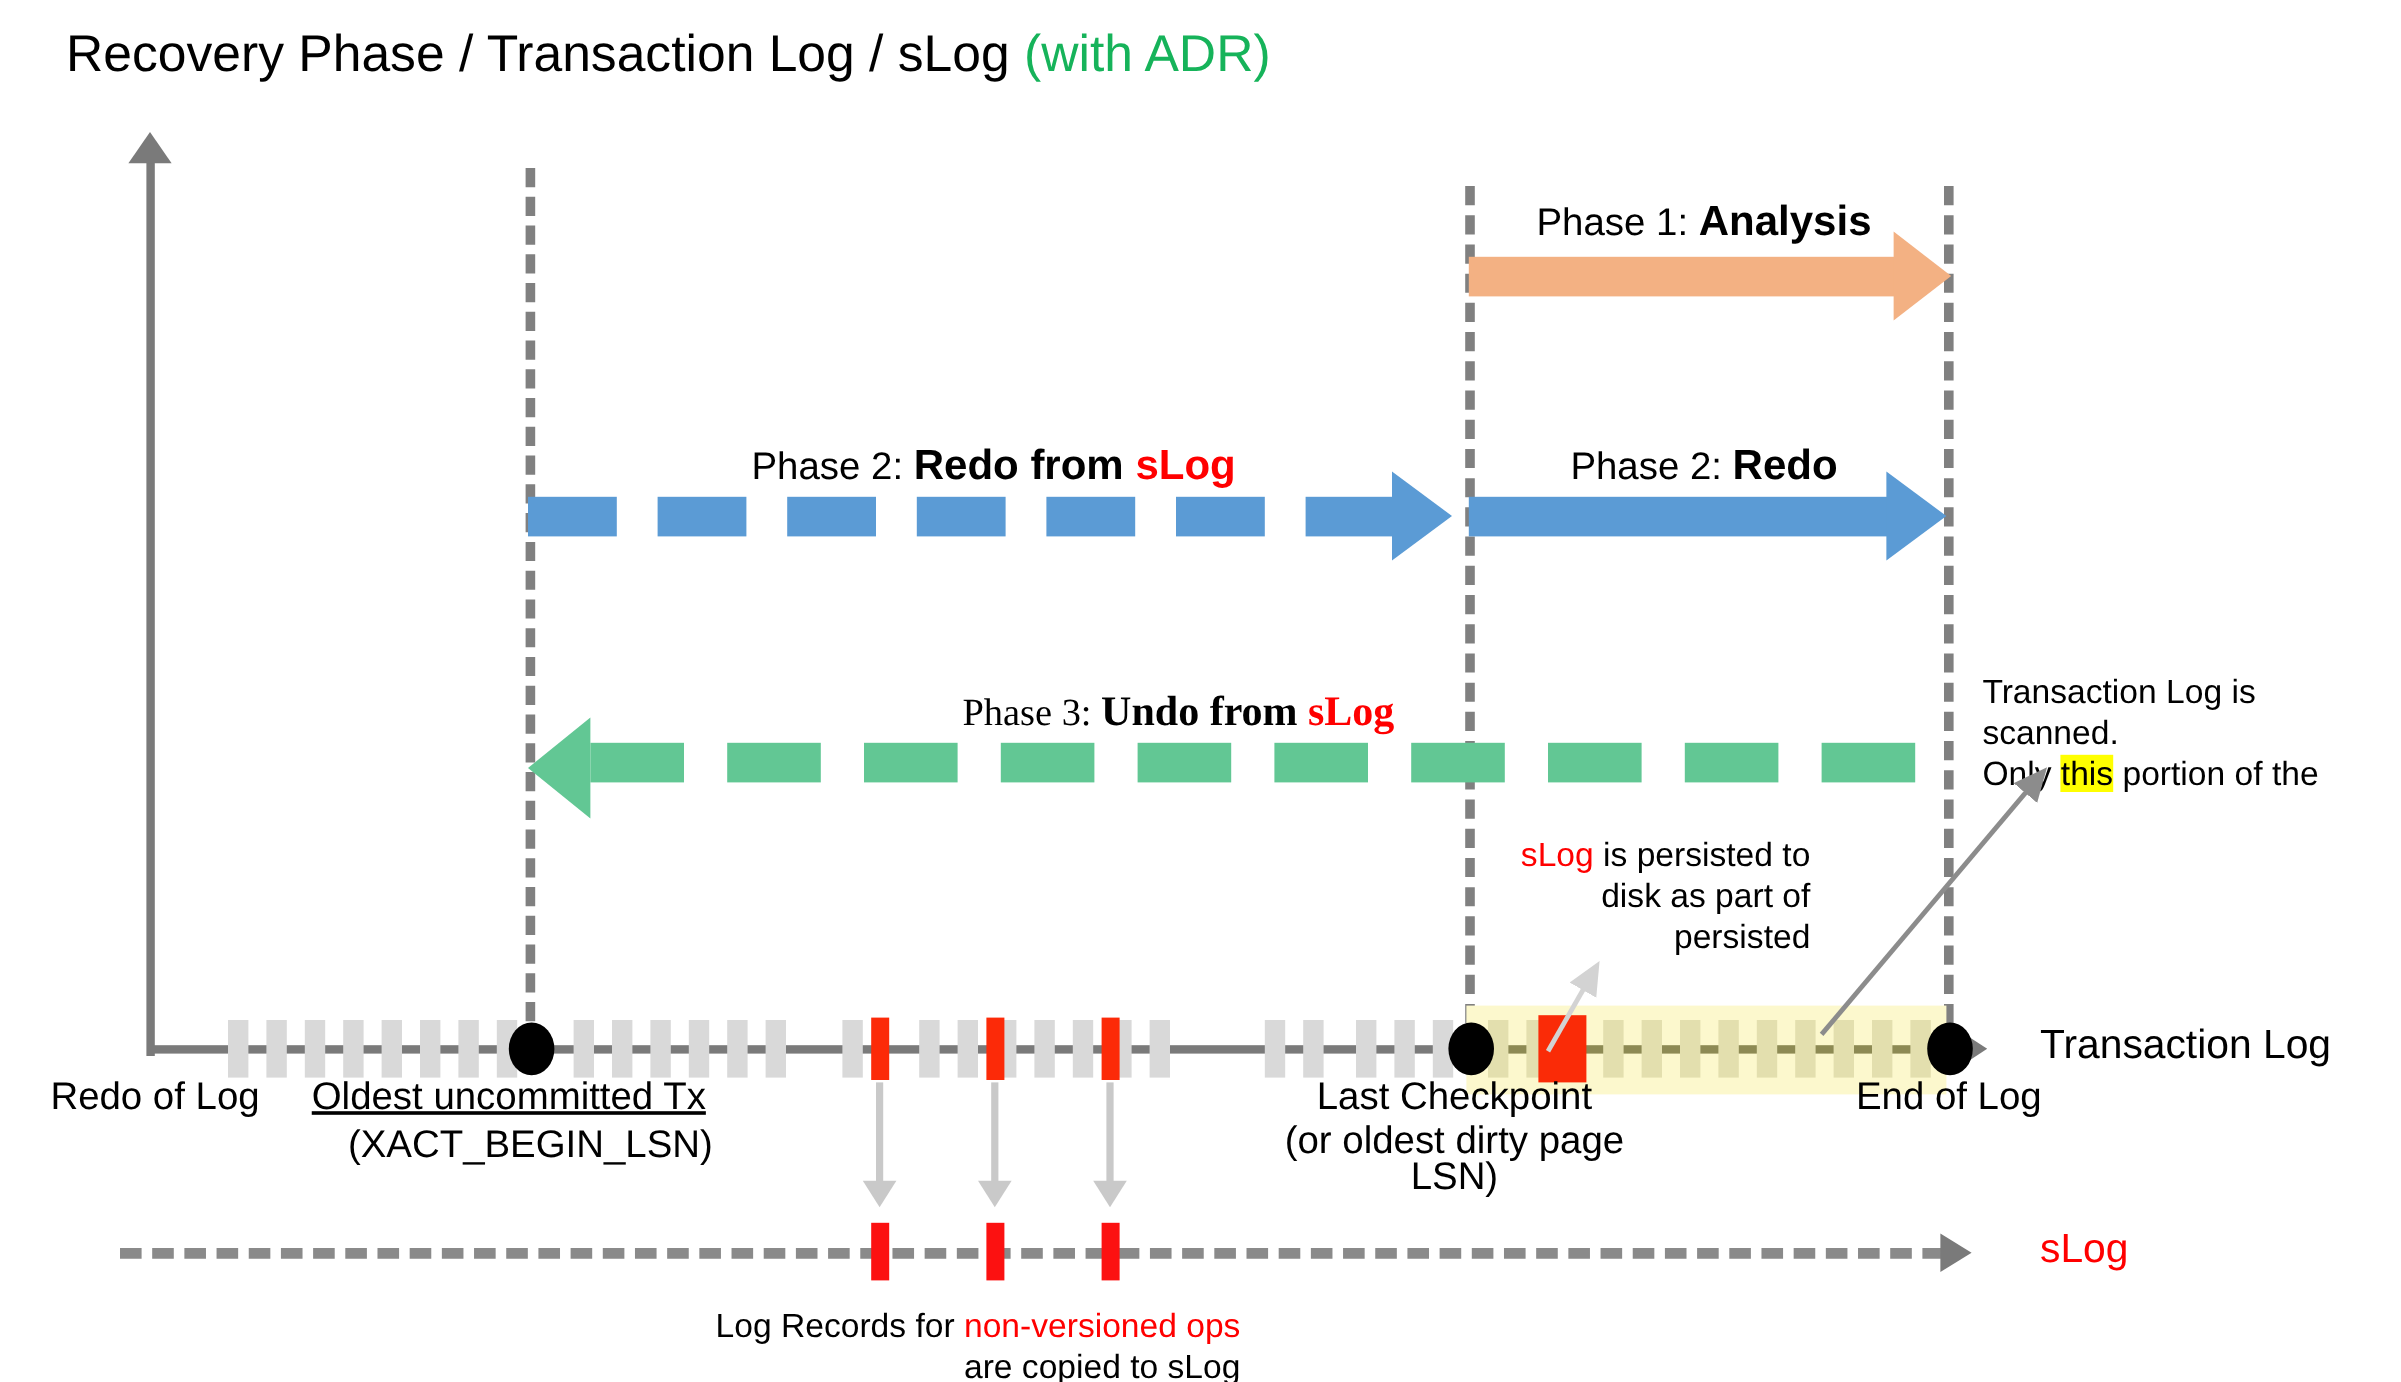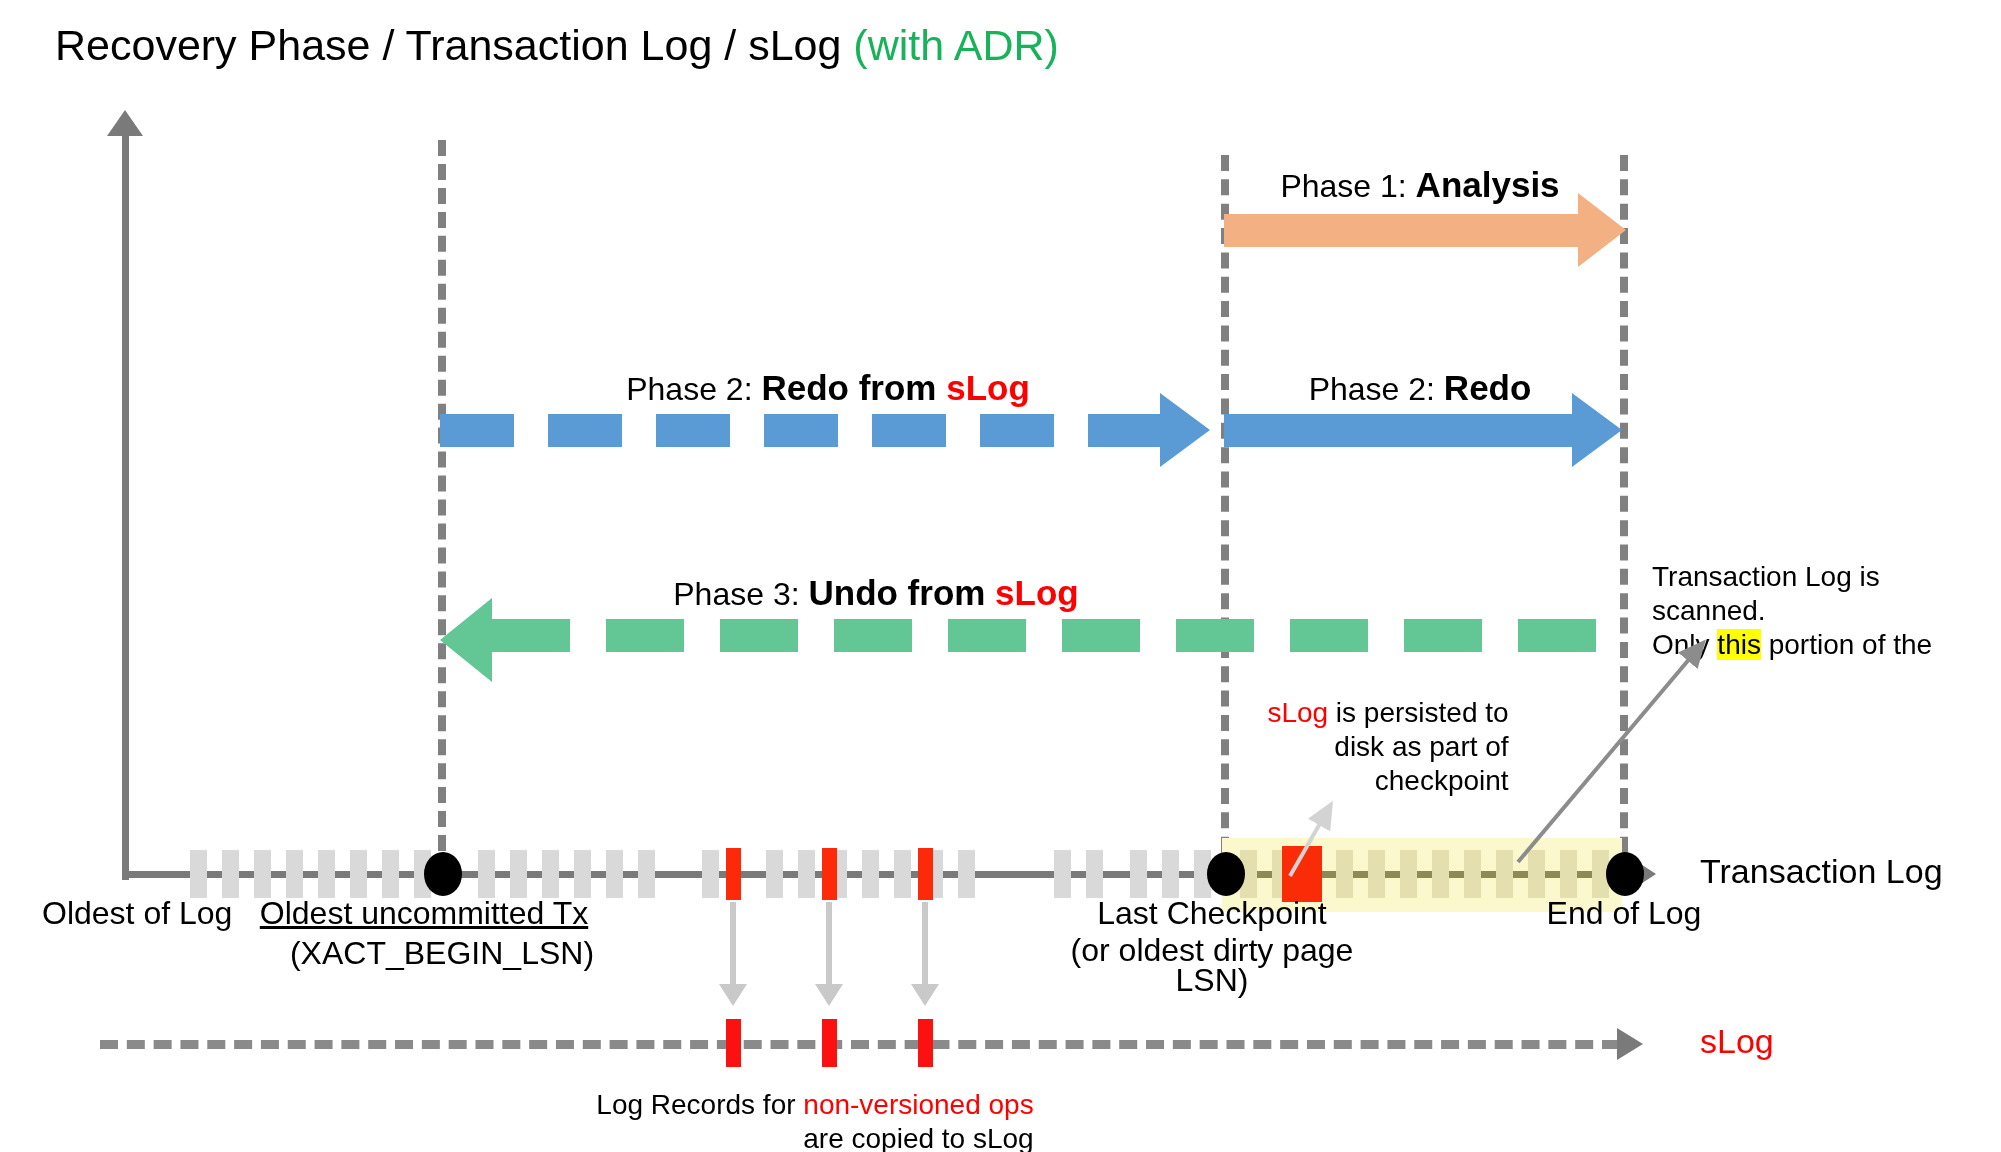--- a/index.html
+++ b/index.html
@@ -140,21 +140,21 @@
     <div class="dashseg-green" style="left: 228px; width: 78px;"></div>
     <div class="dashseg-green" style="left: 342px; width: 78px;"></div>
     <div class="dashseg-green" style="left: 456px; width: 78px;"></div>
     <div class="dashseg-green" style="left: 570px; width: 78px;"></div>
     <div class="dashseg-green" style="left: 684px; width: 78px;"></div>
     <div class="dashseg-green" style="left: 798px; width: 78px;"></div>
     <div class="dashseg-green" style="left: 912px; width: 78px;"></div>
     <div class="dashseg-green" style="left: 1026px; width: 78px;"></div>
   </div>
 <div class="abs arrowhead" id="ph3-head"></div>
-<div class="abs lbl ph-label ctr" style="left:876px;top:573px;"><span>Phase 3: </span><b>Undo from </b><b class="red">sLog</b></div>
+<div class="abs lbl ph-label ctr" style="left:982px;top:573px;font-family:Liberation Serif, serif;"><span>Phase 3: </span><b>Undo from </b><b class="red">sLog</b></div>
 
 <div id="records-layer">
     <div class="rec " style="left: 190px;"></div>
     <div class="rec " style="left: 222px;"></div>
     <div class="rec " style="left: 254px;"></div>
     <div class="rec " style="left: 286px;"></div>
     <div class="rec " style="left: 318px;"></div>
     <div class="rec " style="left: 350px;"></div>
     <div class="rec " style="left: 382px;"></div>
     <div class="rec " style="left: 414px;"></div>
@@ -195,35 +195,35 @@
     <div class="rec bigred" style="left: 1282px;"></div>
   </div>
 
 <div class="node" style="left:424px;"></div>
 <div class="node" style="left:1207px;"></div>
 <div class="node" style="left:1606px;"></div>
 
 <div class="abs lbl axis-name" style="left:1700px;top:852px;">Transaction Log</div>
 <div class="abs lbl axis-name red" style="left:1700px;top:1022px;">sLog</div>
 
-<div class="abs lbl node-label" style="left:42px;top:895px;">Oldest of Log</div>
+<div class="abs lbl node-label" style="left:42px;top:895px;">Redo of Log</div>
 
 <div class="abs lbl node-label ctr" style="left:424px;top:895px;text-decoration:underline;">Oldest uncommitted Tx</div>
 <div class="abs lbl node-label ctr" style="left:442px;top:935px;">(XACT_BEGIN_LSN)</div>
 
 <div class="abs lbl node-label ctr" style="left:1212px;top:895px;">Last Checkpoint</div>
 <div class="abs lbl node-sub ctr" style="left:1212px;top:933px;">(or oldest dirty page</div>
 <div class="abs lbl node-sub ctr" style="left:1212px;top:963px;">LSN)</div>
 
 <div class="abs lbl node-label ctr" style="left:1624px;top:895px;">End of Log</div>
 
 <div class="abs callout ctr" style="left:1388px;top:696px;">
   <div><span class="red">sLog</span><span> is persisted to</span></div>
   <div>disk as part of</div>
-  <div>checkpoint</div>
+  <div>persisted</div>
 </div>
 
 <div class="abs callout" style="left:1652px;top:560px;text-align:left;">
   <div>Transaction Log is scanned.</div>
   <div><span>Only </span><span class="hl">this</span><span> portion of the</span></div>
 </div>
 
 <div class="abs callout ctr" style="left:815px;top:1088px;">
   <div><span>Log Records for </span><span class="red">non-versioned ops</span></div>
   <div>are copied to sLog</div>

